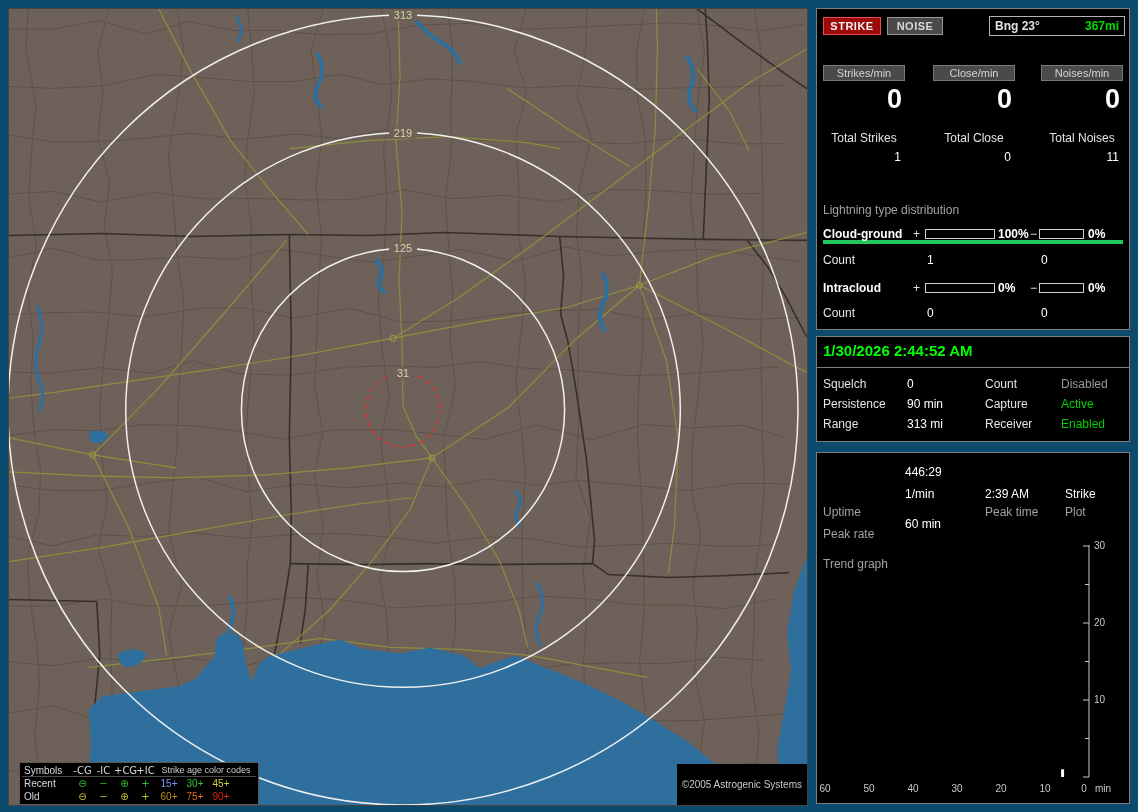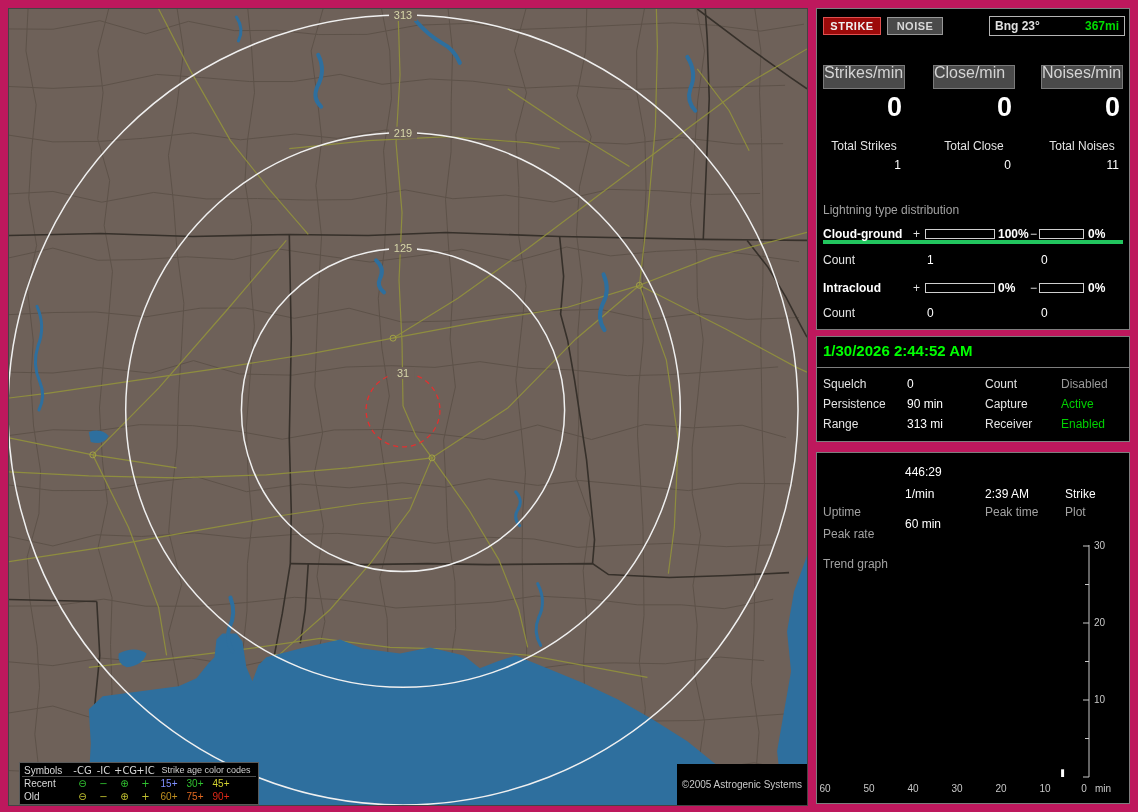--- a/index.html
+++ b/index.html
@@ -1,19 +1,19 @@
 <!DOCTYPE html>
 <html><head>
 <meta charset="utf-8">
 <style>
   *{margin:0;padding:0;box-sizing:border-box;}
   html,body{background:#000;}
   body{width:1138px;height:812px;position:relative;overflow:hidden;
        font-family:"Liberation Sans",sans-serif;color:#e0e0e0;font-size:12px;}
-  .app{position:absolute;inset:0;background:#be185d;}
+  .app{position:absolute;inset:0;background:#0c4a6e;}
 
   
   .map-wrap{position:absolute;left:8px;top:8px;width:800px;height:798px;background:#6e6159;border:1px solid #444;}
   .map-wrap svg{display:block;width:100%;height:100%;}
   .legend{position:absolute;left:10px;bottom:0;width:240px;background:#000;border:1px solid #5a5a5a;
           font-size:10px;color:#d8d8d8;padding:1px 2px;margin-top:36px;}
   .lg-row{display:flex;align-items:center;height:13px;white-space:nowrap;}
   .lg-head{border-bottom:1px solid #4a4a4a;}
   .lg-c0{width:50px;padding-left:2px;}
   .lg-sym{width:21px;text-align:center;font-family:"DejaVu Sans",sans-serif;}
@@ -30,22 +30,22 @@
 
   .btn{position:absolute;top:8px;height:18px;line-height:16px;text-align:center;
        font-size:11px;font-weight:bold;letter-spacing:.5px;cursor:pointer;}
   .btn.strike{left:6px;width:58px;background:#9c0a0a;border:1px solid #e05050;color:#f0f0f0;}
   .btn.noise{left:70px;width:56px;background:#4a4a4a;border:1px solid #989898;color:#d8d8d8;}
   .bng{position:absolute;left:172px;top:7px;width:136px;height:20px;border:1px solid #b4b4b4;background:#000;
        display:flex;justify-content:space-between;align-items:center;padding:0 5px;font-weight:bold;}
 
   .statcol{position:absolute;top:56px;width:82px;}
   .statcol.c0{left:6px}.statcol.c1{left:116px}.statcol.c2{left:224px}
-  .chip{background:#4a4a4a;border:1px solid #7a7a7a;color:#d4d4d4;font-size:16px;height:24px;
-        line-height:14px;text-align:left;cursor:pointer;}
+  .chip{background:#4a4a4a;border:1px solid #7a7a7a;color:#d4d4d4;font-size:11px;height:16px;
+        line-height:14px;text-align:center;cursor:pointer;}
   .bigval{font-size:27px;font-weight:bold;color:#fff;text-align:right;padding-right:3px;margin-top:2px;height:32px;line-height:32px;}
   .tlabel{font-size:12px;color:#e4e4e4;text-align:center;margin-top:16px;}
   .tval{font-size:12px;color:#fff;text-align:right;padding-right:4px;margin-top:5px;}
 
   .dist-title{position:absolute;left:6px;right:6px;top:194px;color:#a2a2a2;
               border-bottom:4px solid #22c55e;padding-bottom:23px;}
   .drow{position:absolute;left:0;width:314px;height:14px;}
   .drow .dl{position:absolute;left:6px;font-weight:bold;color:#fff;}
   .drow .cl{position:absolute;left:6px;color:#e4e4e4;}
   .sgn1{position:absolute;left:96px;}

